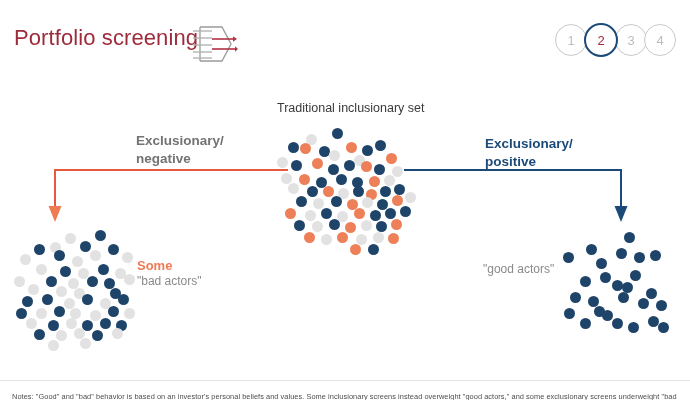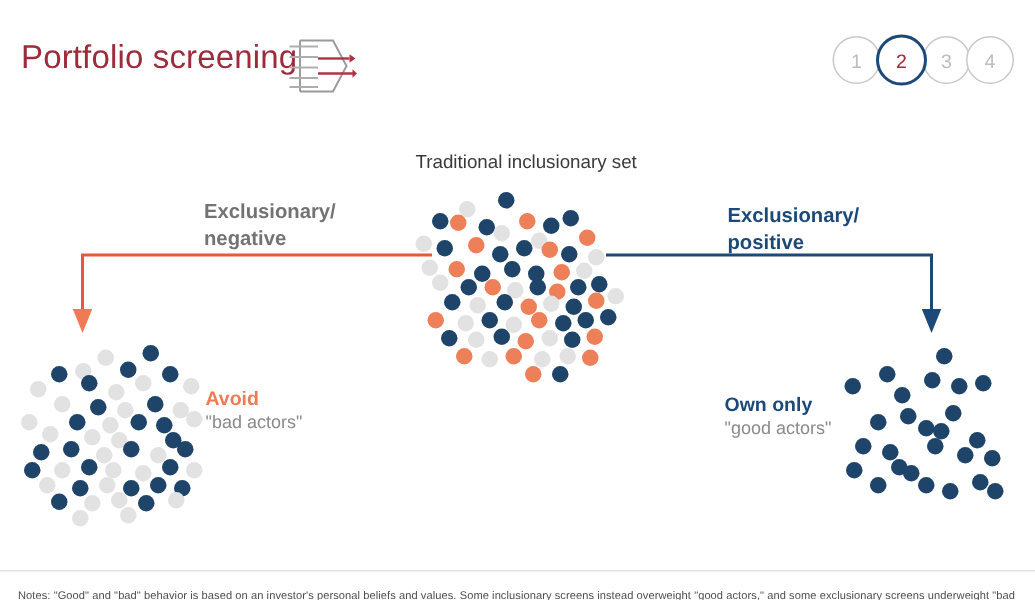--- a/index.html
+++ b/index.html
@@ -215,26 +215,25 @@
     </g>
   </svg>
 
   <div class="cluster-caption" id="caption-center">Traditional inclusionary set</div>
   <div class="branch-label" id="label-exclusionary">Exclusionary/
 negative</div>
   <div class="branch-label" id="label-inclusionary">Exclusionary/
 positive</div>
 
   <div class="outcome" id="outcome-avoid">
-    <div class="headline">Avoid</div>
+    <div class="headline">Some</div>
     <div class="sub">"bad actors"</div>
   </div>
 
   <div class="outcome" id="outcome-own">
-    <div class="headline">Own only</div>
     <div class="sub">"good actors"</div>
   </div>
 
   <div class="cluster" id="cluster-center" style="left:274px; top:108px; width:145px; height:135px;">
       <div class="dot navy" style="left: 58px; top: 8px; width: 11px; height: 11px;"></div>
       <div class="dot grey" style="left: 32px; top: 14px; width: 11px; height: 11px;"></div>
       <div class="dot navy" style="left: 14px; top: 22px; width: 11px; height: 11px;"></div>
       <div class="dot navy" style="left: 45px; top: 26px; width: 11px; height: 11px;"></div>
       <div class="dot orange" style="left: 72px; top: 22px; width: 11px; height: 11px;"></div>
       <div class="dot navy" style="left: 88px; top: 25px; width: 11px; height: 11px;"></div>

